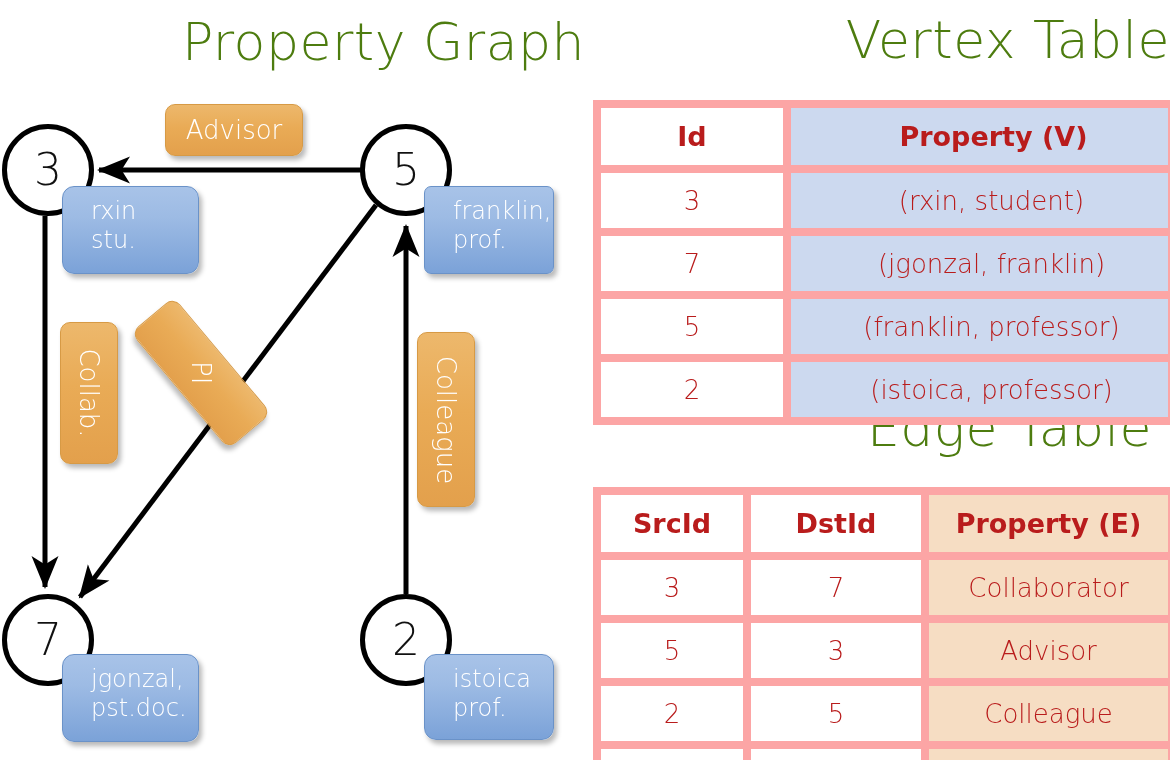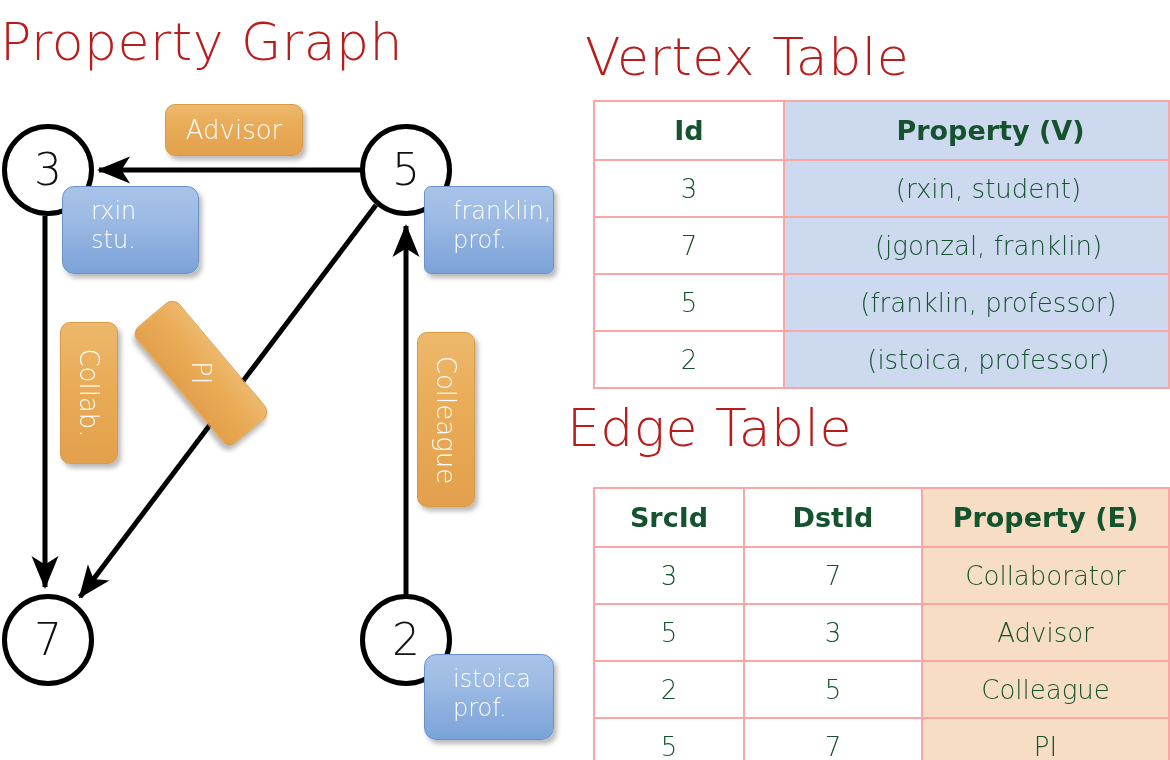--- a/index.html
+++ b/index.html
@@ -16,26 +16,26 @@
     color: #000;
   }
 
   
   .big-title {
     position: absolute;
     font-family: "DejaVu Sans", sans-serif;
     font-weight: 300;
     font-size: 52px;
     letter-spacing: 0.5px;
-    color: #b91c1c;
+    color: #4d7c0f;
     white-space: nowrap;
-    text-align: left;
+    text-align: right;
   }
   #title-property-graph { left: 0;   top: 12px;  width: 585px; }
-  #title-vertex-table   { left: 585px; top: 10px; width: 585px; margin-top: 17px; }
+  #title-vertex-table   { left: 585px; top: 10px; width: 585px; }
   #title-edge-table     { left: 567px; top: 398px; width: 585px; }
 
   
   #graph-canvas {
     position: absolute;
     left: 0; top: 0;
     width: 585px; height: 760px;
   }
   #graph-svg { position: absolute; left:0; top:0; width:585px; height:760px; }
 
@@ -124,28 +124,28 @@
 
   
   table.grid {
     position: absolute;
     border-collapse: collapse;
     table-layout: fixed;
     font-family: "DejaVu Sans", sans-serif;
     font-weight: 300;
   }
   table.grid td, table.grid th {
-    border: 2px solid #fca5a5;
+    border: 8px solid #fca5a5;
     text-align: center;
     vertical-align: middle;
     font-weight: 300;
     font-size: 26px;
     padding: 0;
     height: 55px;
-    color: #14532d;
+    color: #b91c1c;
   }
   table.grid th {
     font-weight: 700;
     font-size: 27px;
     height: 57px;
   }
 
   #vertex-table { left: 593px; top: 100px; width: 575px; }
   #vertex-table col.c-id   { width: 190px; }
   #vertex-table col.c-prop { width: 385px; }
@@ -200,20 +200,24 @@
   </div>
 
   <div class="prop-box" id="prop-3">
     <div>rxin</div>
     <div>stu.</div>
   </div>
   <div class="prop-box" id="prop-5">
     <div>franklin,</div>
     <div>prof.</div>
   </div>
+  <div class="prop-box" id="prop-7">
+    <div>jgonzal,</div>
+    <div>pst.doc.</div>
+  </div>
   <div class="prop-box" id="prop-2">
     <div>istoica</div>
     <div>prof.</div>
   </div>
 
   <div class="edge-label" id="label-advisor">
     <span class="vtext">Advisor</span>
   </div>
   <div class="edge-label" id="label-collab">
     <span class="vtext">Collab.</span>

